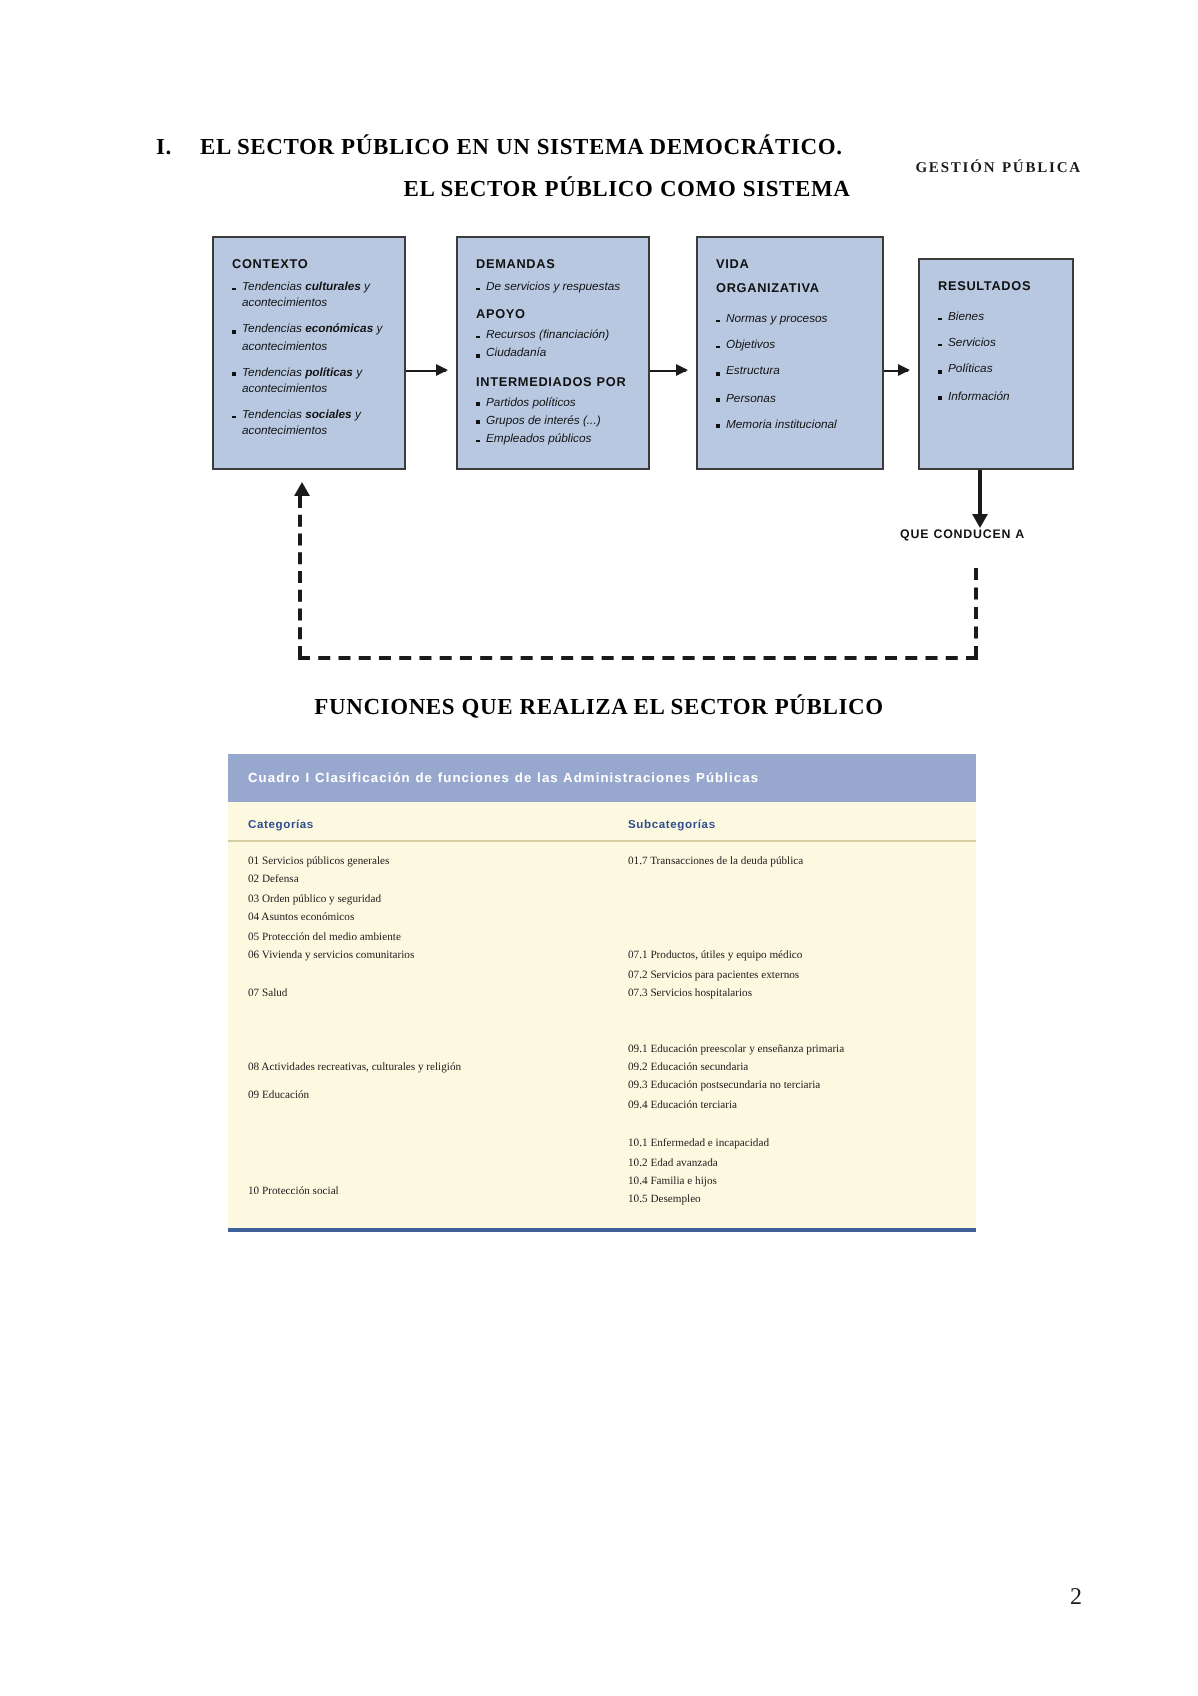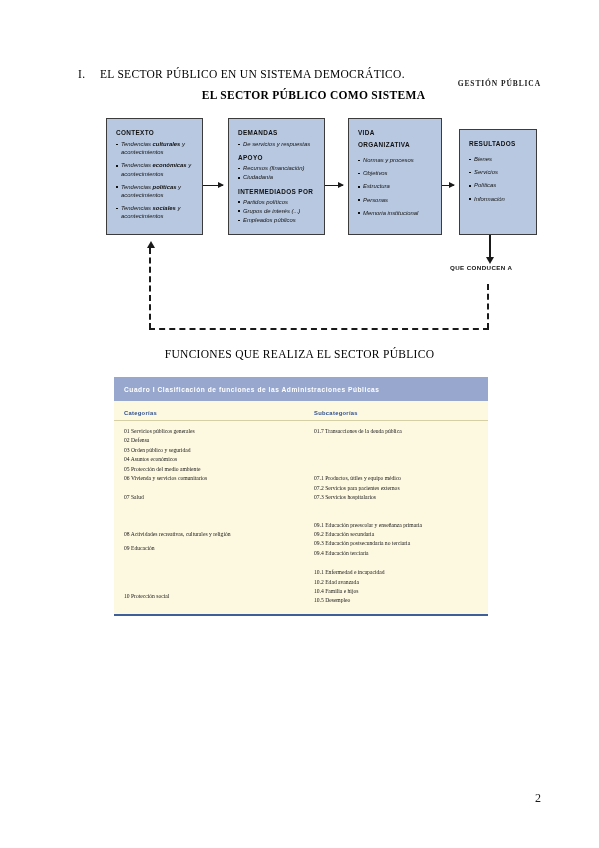--- a/index.html
+++ b/index.html
@@ -29,21 +29,21 @@
     margin-top: 47px;
   }
 
   
   .heading-row {
     position: absolute;
     top: 68px;
     left: 78px;
     width: 450px;
     font-family: "Liberation Serif", serif;
-    font-weight: normal;
+    font-weight: bold;
     font-size: 11.5px;
     letter-spacing: 0.3px;
     white-space: nowrap;
   }
   .heading-num {
     display: inline-block;
     width: 22px;
   }
   .subheading-row {
     position: absolute;
@@ -202,21 +202,21 @@
   }
 
   
   .funciones-title {
     position: absolute;
     top: 348px;
     left: 0;
     width: 599px;
     text-align: center;
     font-family: "Liberation Serif", serif;
-    font-weight: normal;
+    font-weight: bold;
     font-size: 11.5px;
     letter-spacing: 0.3px;
   }
 
   
   .cuadro {
     position: absolute;
     left: 114px;
     top: 377px;
     width: 374px;

